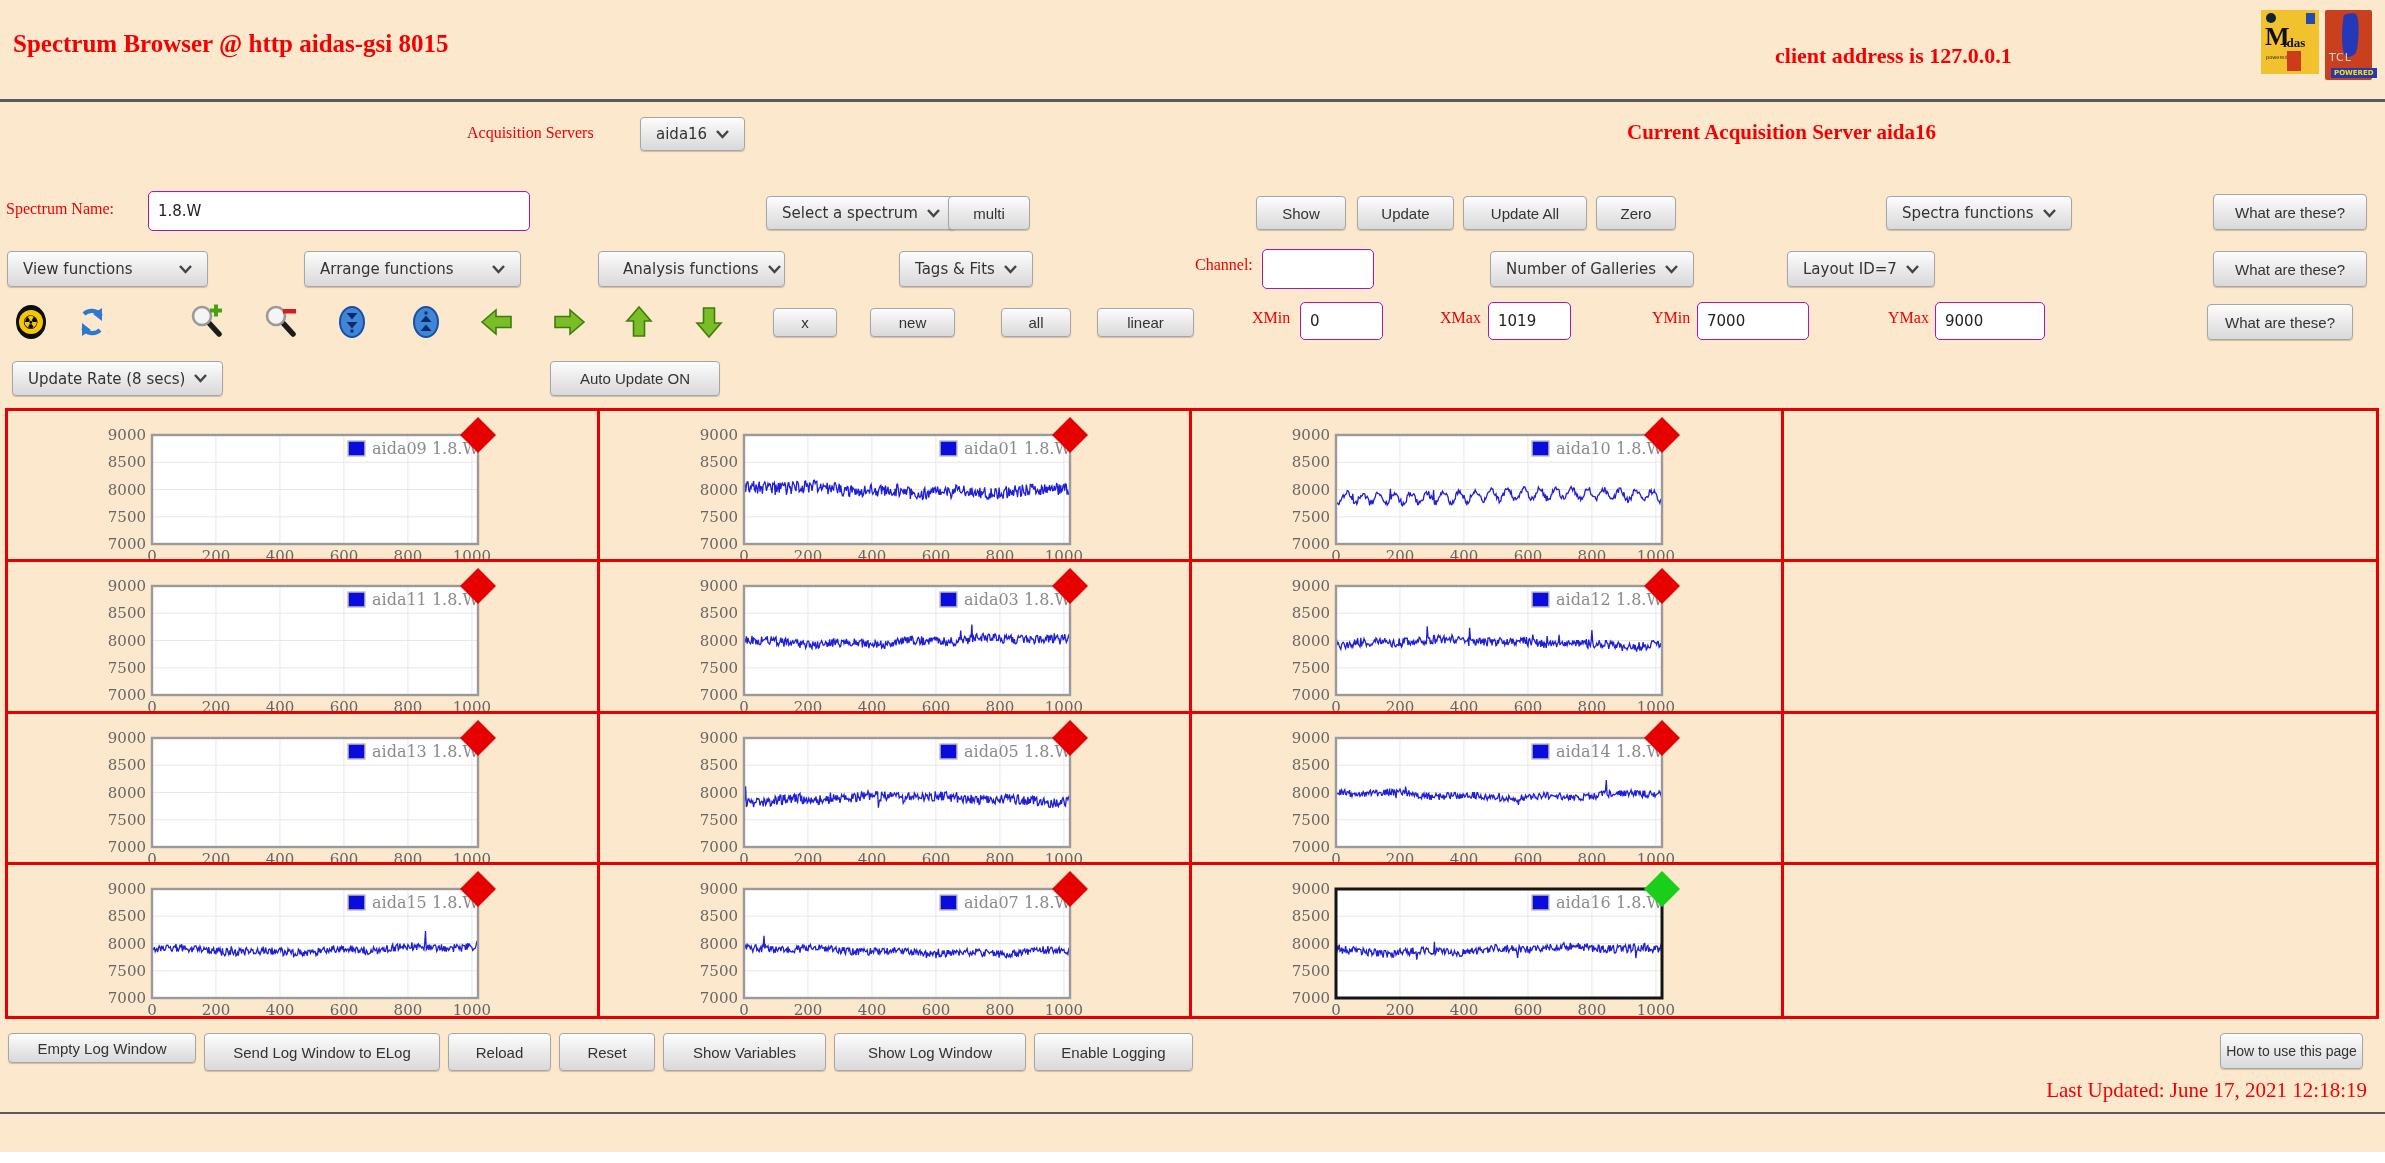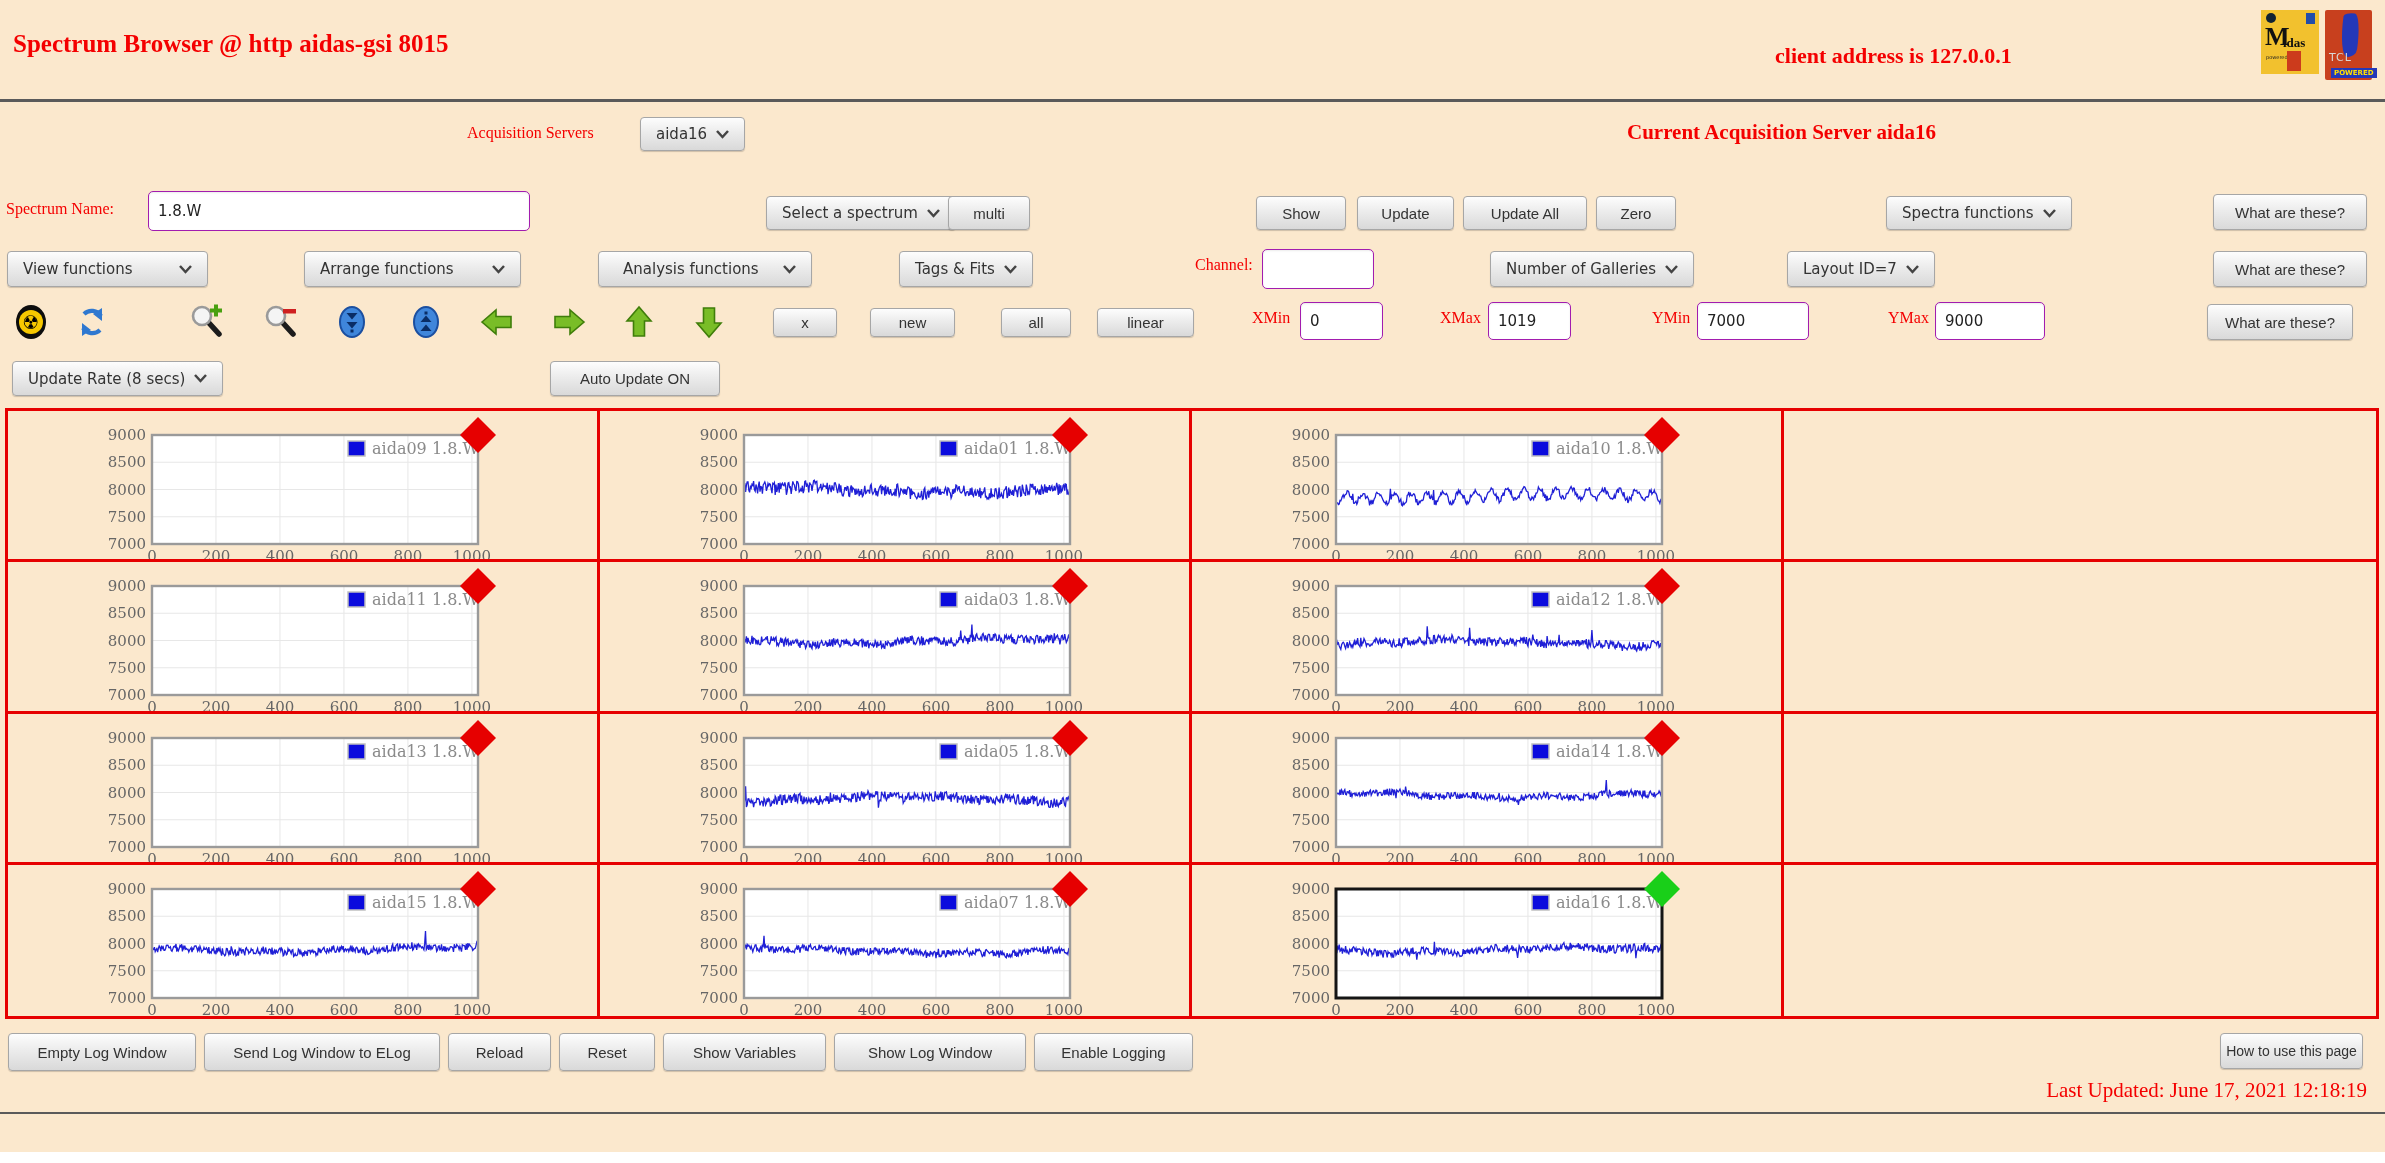--- a/index.html
+++ b/index.html
@@ -144,21 +144,21 @@
     </span>
 </div>
 <div class="sel sel-wide abs" style="left:304px; top:251px; width:217px; height:36px;">
   <span>Arrange functions</span>
   <span class="chev">
       <svg width="13" height="9">
         <polyline points="1,1 6.5,7 12,1" stroke="#444" stroke-width="2.5" fill="none"></polyline>
       </svg>
     </span>
 </div>
-<div class="sel sel-wide abs" style="left:598px; top:251px; width:214px; height:36px;padding-left:24px;">
+<div class="sel sel-wide abs" style="left:598px; top:251px; width:187px; height:36px;padding-left:24px;">
   <span>Analysis functions</span>
   <span class="chev">
       <svg width="13" height="9">
         <polyline points="1,1 6.5,7 12,1" stroke="#444" stroke-width="2.5" fill="none"></polyline>
       </svg>
     </span>
 </div>
 <div class="sel abs" style="left:899px; top:251px; height:36px;">
   <span>Tags &amp; Fits</span>
   <span class="chev">
@@ -624,21 +624,21 @@
           <text x="371.9214916584887" y="146" text-anchor="middle" font-size="15" fill="#666" font-family="DejaVu Serif, serif">1000</text>
           <rect x="248" y="26" width="17" height="15" fill="#0b0bdd" stroke="#c0c0c0" stroke-width="1.5"></rect>
           <text x="272" y="39" font-size="16" fill="#8a8a8a" font-family="DejaVu Serif, serif">aida16 1.8.W</text>
           <polygon points="378,2 396,20 378,38 360,20" fill="#19cf19"></polygon>
         </svg></div>
     </div>
     <div class="cell"></div>
   </div>
 
 <div class="abs" style="left:8px; top:1033px; display:flex; gap:8px;">
-  <button class="btn" style="height:38px; width:188px;">Empty Log Window</button>
+  <button class="btn" style="height:30px; width:188px;">Empty Log Window</button>
   <button class="btn" style="height:38px; width:236px;">Send Log Window to ELog</button>
   <button class="btn" style="height:38px; width:103px;">Reload</button>
   <button class="btn" style="height:38px; width:96px;">Reset</button>
   <button class="btn" style="height:38px; width:163px;">Show Variables</button>
   <button class="btn" style="height:38px; width:192px;">Show Log Window</button>
   <button class="btn" style="height:38px; width:159px;">Enable Logging</button>
 </div>
 <button class="btn abs" style="left:2220px; top:1033px; width:143px; height:36px; font-size:14px;">How to use this page</button>
 <div class="abs red-label" style="right:18px; top:1078px; font-size:21px; left:auto; position:absolute;">Last Updated: June 17, 2021 12:18:19</div>
 <div class="hr" style="top:1112px; height:2px;"></div>

